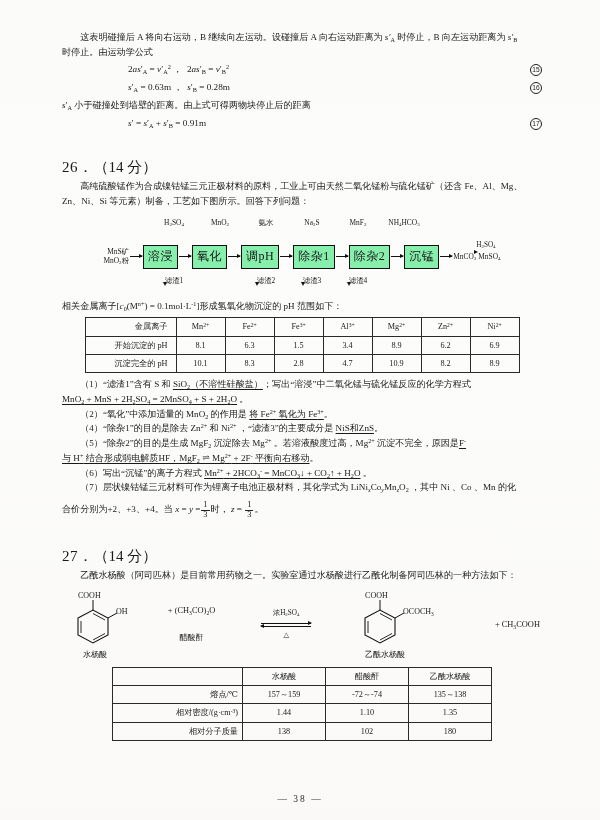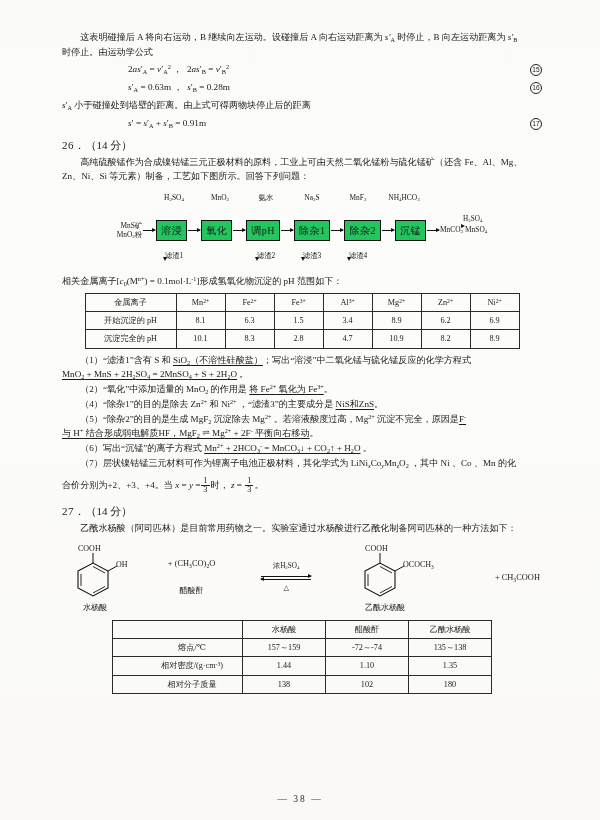--- a/index.html
+++ b/index.html
@@ -52,21 +52,21 @@
   .circnum {
     display: inline-block;
     border: 1px solid #222;
     border-radius: 50%;
     width: 10px; height: 10px;
     line-height: 10px;
     text-align: center;
     font-size: 6.6px;
     font-family: "Liberation Sans", sans-serif;
   }
-  .qhead { margin-top: 6px; font-size: 11px; }
+  .qhead { margin-top: 24px; font-size: 15px; }
   .qhead .qnum { letter-spacing: .5px; }
 
   
   .flow {
     margin: 8px 0 4px 0;
     position: relative;
     height: 78px;
     font-size: 7.4px;
   }
   .flowrow {
@@ -89,23 +89,23 @@
     position: absolute;
     left: 0; right: 0;
     top: 58px;
     display: flex;
     justify-content: center;
     font-size: 7.4px;
   }
   .fbox {
     border: 1px solid #111;
     padding: 1.5px 4px;
-    font-size: 10px;
+    font-size: 12px;
     letter-spacing: .5px;
-    background: #22c55e;
+    background: #86efac;
     white-space: nowrap;
   }
   .arrow-r {
     width: 12px; height: 1px; background: #111;
     position: relative; margin: 0 1px;
     flex: none;
   }
   .arrow-r:after {
     content: ""; position: absolute; right: -1px; top: -2.2px;
     border-left: 4px solid #111;
@@ -140,24 +140,25 @@
   }
   table.grid td, table.grid th {
     border: 1px solid #2a2a2a;
     padding: 2px 4px;
     text-align: center;
     font-weight: normal;
     white-space: nowrap;
   }
   table.grid td.rowhead, table.grid th.rowhead {
     padding: 2px 8px;
+    text-align: right;
   }
   .ph-table td:first-child { min-width: 74px; }
   .ph-table td:not(:first-child) { min-width: 40px; }
-  .prop-table td:first-child { min-width: 92px; text-align: center; padding-left: 33px; }
+  .prop-table td:first-child { min-width: 92px; text-align: right; padding-left: 33px; }
   .prop-table td:not(:first-child) { min-width: 74px; }
 
   
   .scheme {
     margin: 4px 0 2px 0;
     display: flex;
     align-items: center;
     justify-content: space-between;
     font-size: 8px;
     height: 76px;

